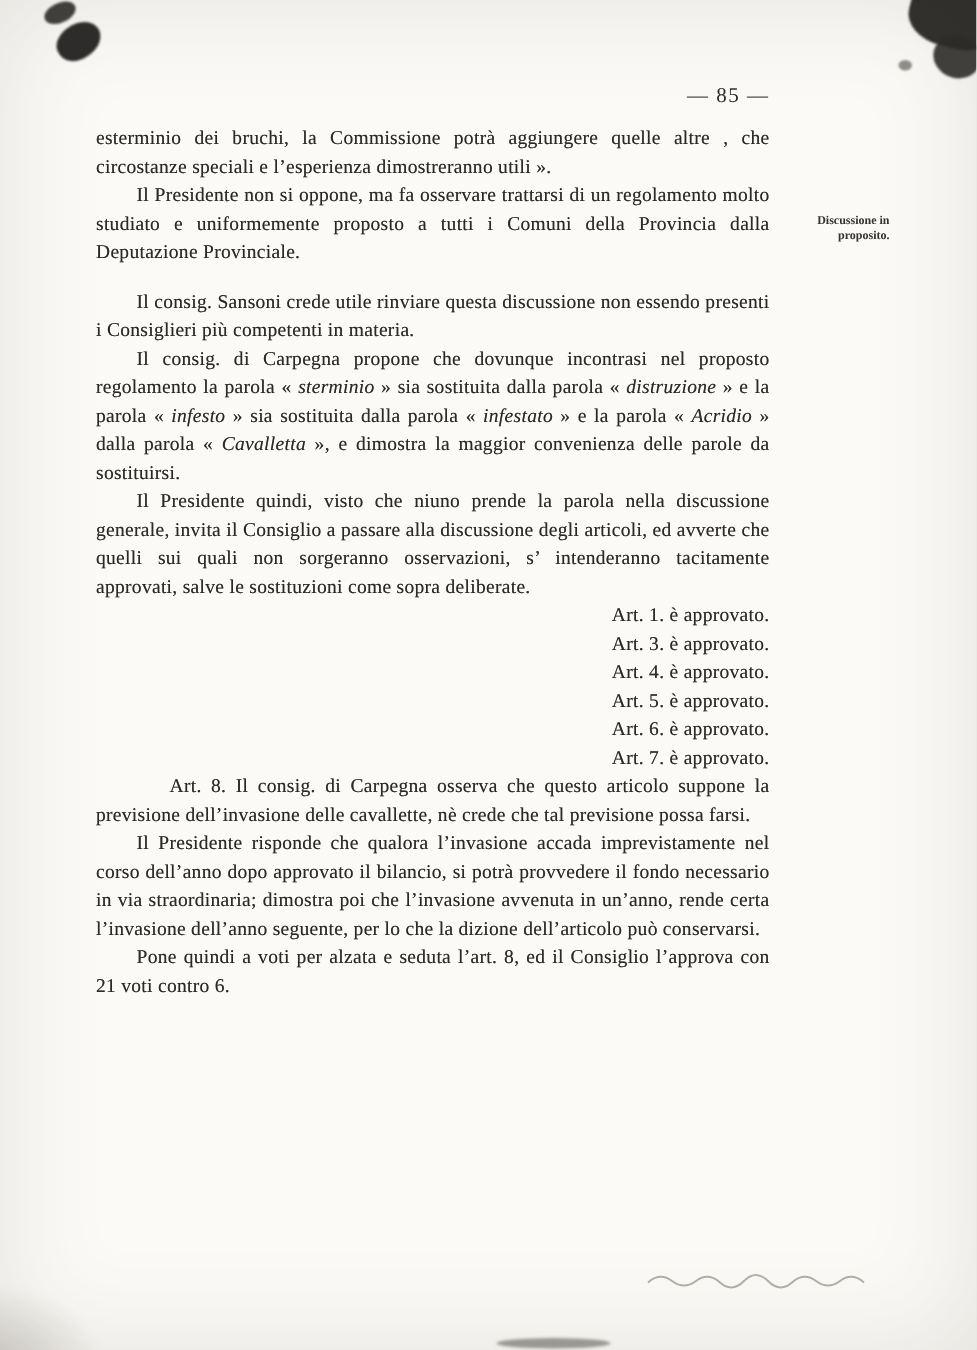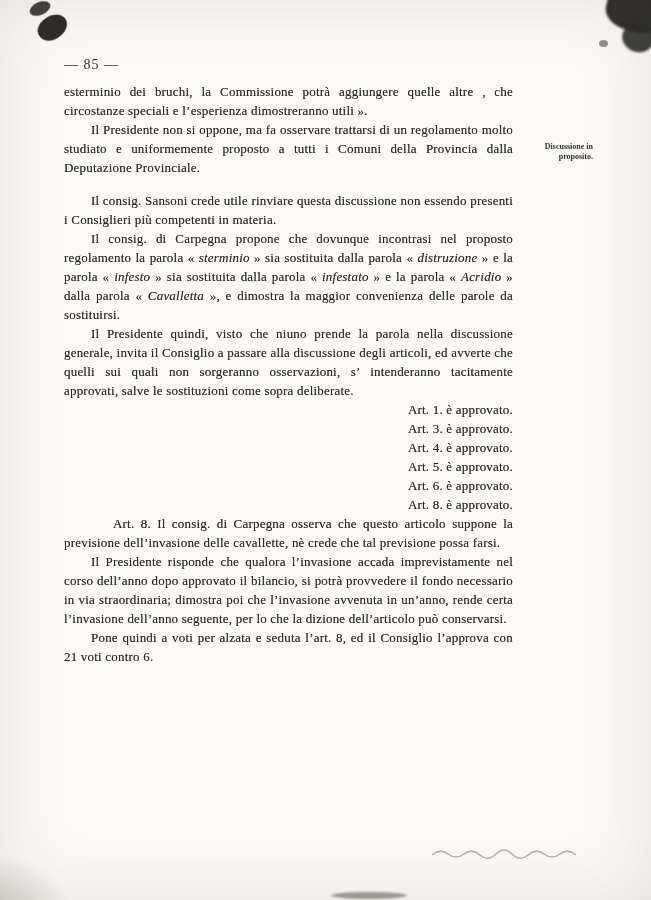--- a/index.html
+++ b/index.html
@@ -8,21 +8,21 @@
     width:651px; height:900px;
     margin:0 auto;
     background:#fbfaf7;
     overflow:hidden;
     font-family:"Liberation Serif","DejaVu Serif",serif;
     color:#2b2a26;
     box-shadow: inset 0 0 70px rgba(95,88,74,0.14);
   }
   .page-number {
     position:absolute; top:57px; left:64px; width:449px;
-    text-align:left; font-size:14px; letter-spacing:1px;
+    text-align:right; font-size:14px; letter-spacing:1px;
     color:#2e2d29;
   }
   .margin-note {
     position:absolute; left:521px; top:142px; width:72px;
     font-size:8px; font-weight:bold; line-height:10px;
     color:#33322e; text-align:right;
   }
   .text-block {
     position:absolute; left:64px; top:82px; width:449px;
     font-size:13px; line-height:19px;
@@ -78,21 +78,21 @@
 
 
     <p class="para">Il Presidente quindi, visto che niuno prende la parola nella discussione generale, invita il Consiglio a passare alla discussione degli articoli, ed avverte che quelli sui quali non sorgeranno osservazioni, s’ intenderanno tacitamente approvati, salve le sostituzioni come sopra deliberate.</p>
 
     <div>
       <p class="article-line">Art. 1. è approvato.</p>
       <p class="article-line">Art. 3. è approvato.</p>
       <p class="article-line">Art. 4. è approvato.</p>
       <p class="article-line">Art. 5. è approvato.</p>
       <p class="article-line">Art. 6. è approvato.</p>
-      <p class="article-line">Art. 8. è approvato.</p>
+      <p class="article-line">Art. 7. è approvato.</p>
     </div>
 
     <p class="para deep-indent">Art. 8. Il consig. di Carpegna osserva che questo articolo suppone la previsione dell’invasione delle cavallette, nè crede che tal previsione possa farsi.</p>
 
     <p class="para">Il Presidente risponde che qualora l’invasione accada imprevistamente nel corso dell’anno dopo approvato il bilancio, si potrà provvedere il fondo necessario in via straordinaria; dimostra poi che l’invasione avvenuta in un’anno, rende certa l’invasione dell’anno seguente, per lo che la dizione dell’articolo può conservarsi.</p>
 
     <p class="para">Pone quindi a voti per alzata e seduta l’art. 8, ed il Consiglio l’approva con 21 voti contro 6.</p>
 
   </div>
 

